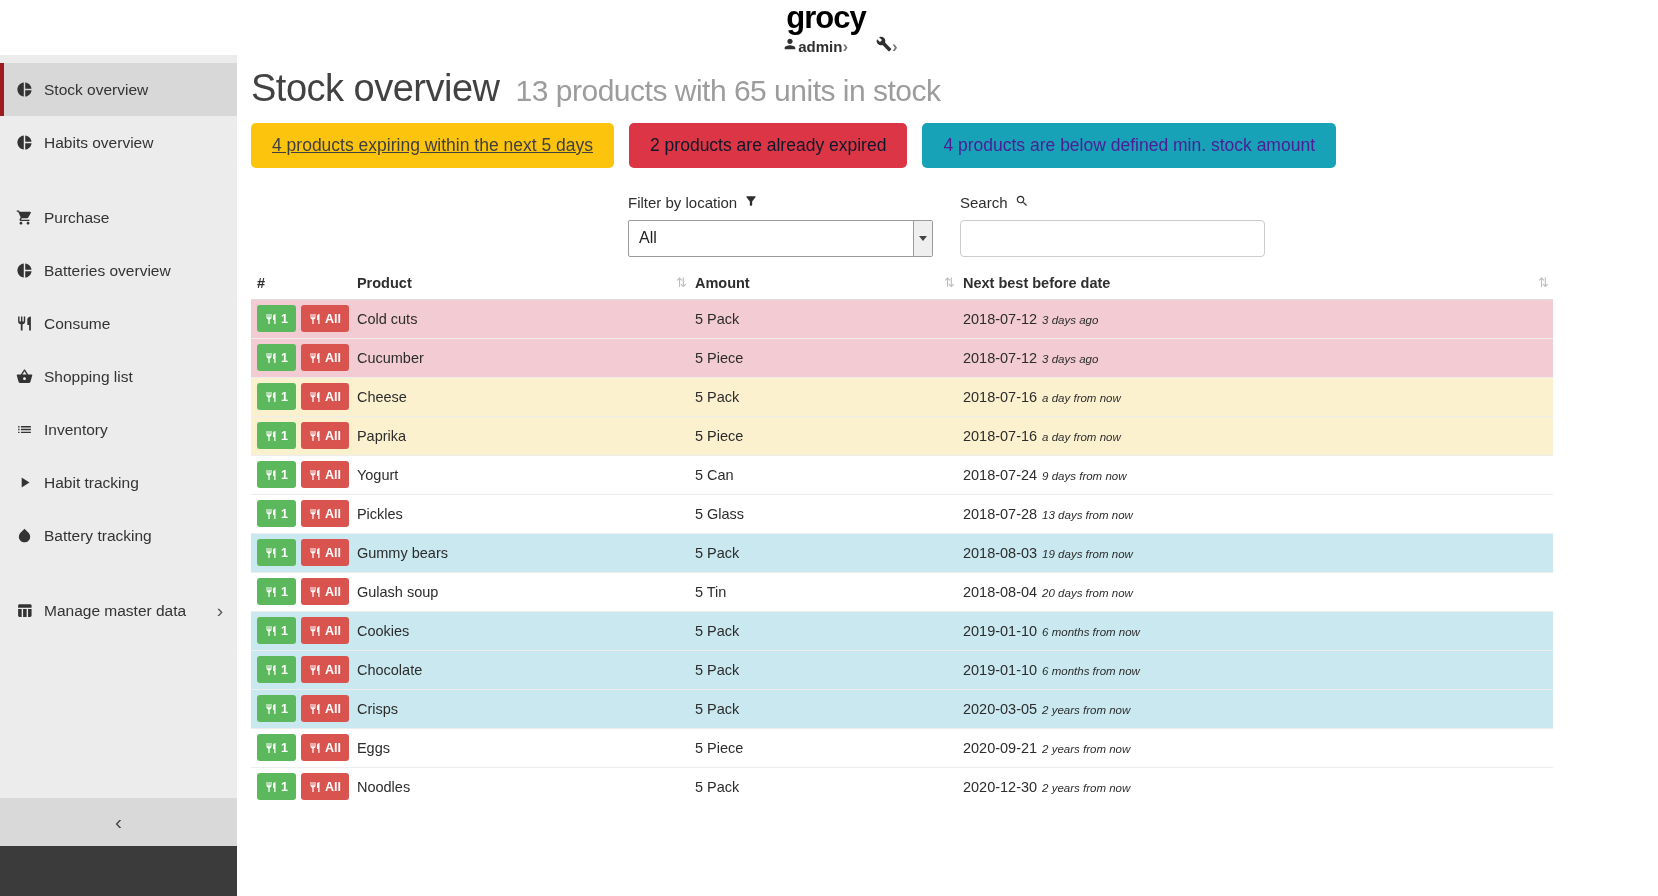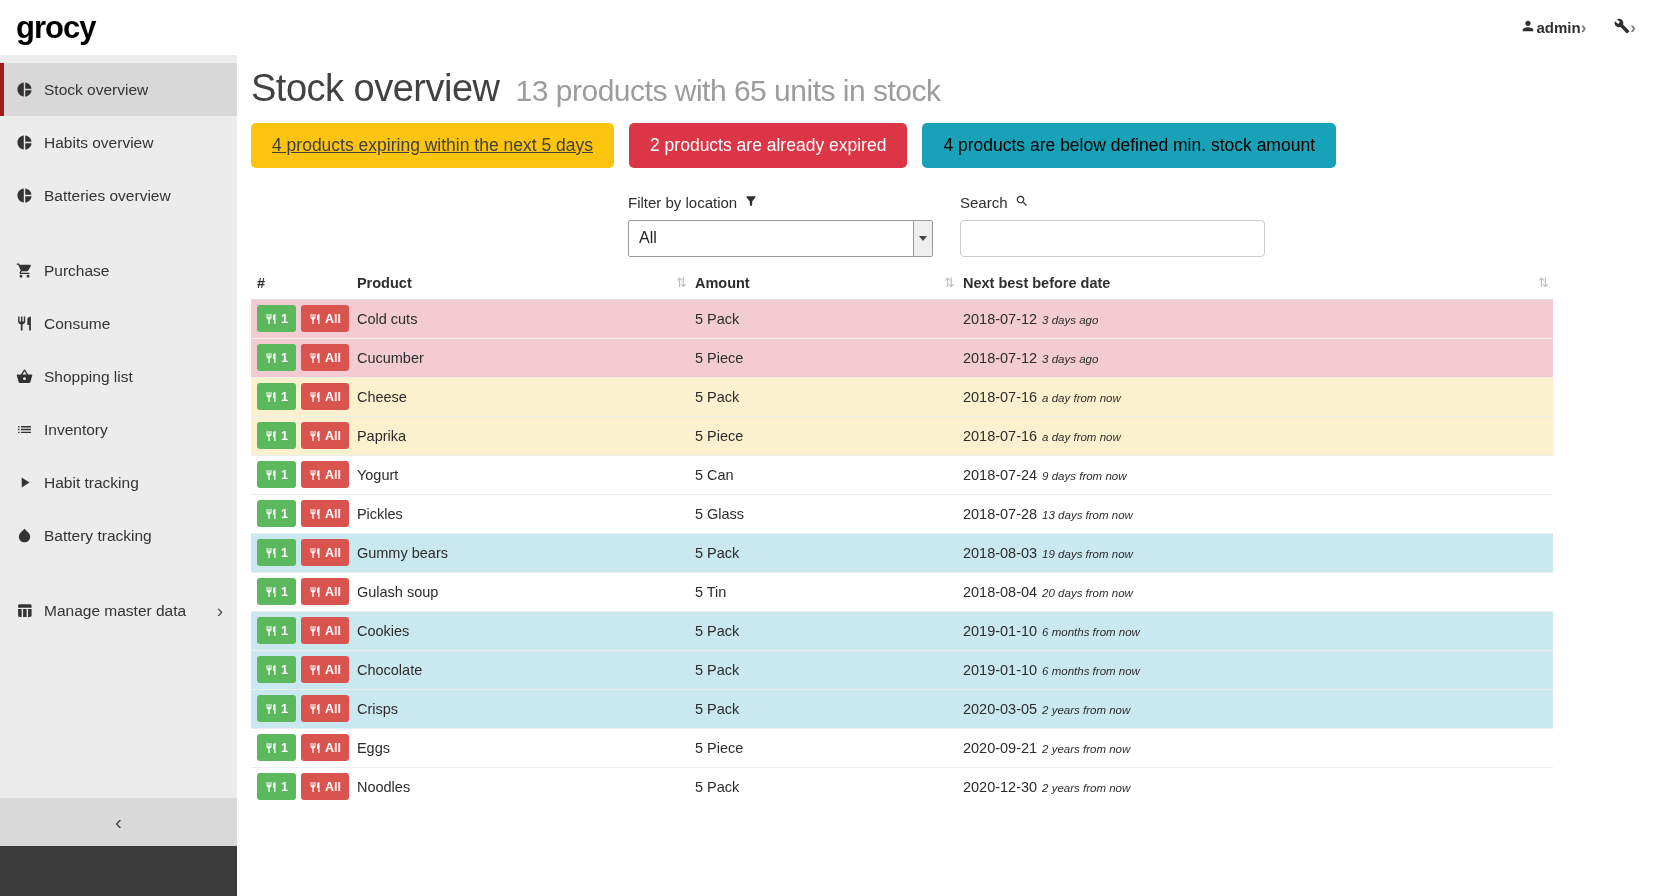--- a/index.html
+++ b/index.html
@@ -3,21 +3,21 @@
 <meta charset="utf-8">
 <style>
   * { box-sizing: border-box; }
   html, body { width: 1658px; height: 896px; margin: 0; overflow: hidden; }
   body {
     font-family: "Liberation Sans", sans-serif;
     background: #fff; color: #333;
   }
 
   
-  .topbar { height: 55px; display: flex; justify-content: space-between; align-items: center; padding: 0 22px 0 16px; background: #fff; }
+  .topbar { height: 55px; display: flex; justify-content: space-between; align-items: center; padding: 0 22px 0 16px; background: #fff; flex-direction: column; }
   .logo { font-size: 31px; font-weight: 800; letter-spacing: -1px; color: #000; cursor: pointer; }
   .topbar-right { display: flex; align-items: center; }
   .menu-group { display: flex; align-items: center; cursor: pointer; margin-left: 28px; color: #2f2f2f; }
   .menu-group .label { font-weight: 700; font-size: 15px; }
   .menu-group svg { width: 16px; height: 16px; }
   .chev { color: #7a7a7a; font-size: 17px; font-weight: 700; line-height: 1; }
 
   
   .layout { display: flex; height: 841px; }
 
@@ -33,22 +33,22 @@
   .sidebar-footer { height: 50px; background: #3b3b3b; }
 
   
   .main { flex: 1; padding: 6px 16px 0 14px; }
   h1.page-title { margin: 6px 0 12px; font-weight: 500; font-size: 38px; line-height: 1.15; color: #424242; letter-spacing: -0.5px; }
   .page-subtitle { font-weight: 400; font-size: 30px; color: #9c9c9c; margin-left: 6px; }
 
   .alerts { display: flex; gap: 15px; margin-bottom: 26px; }
   .alert-btn { height: 45px; border: none; border-radius: 5px; padding: 0 21px; font-size: 17.5px; font-weight: 500; cursor: pointer; font-family: inherit; }
   .alert-warning { background: var(--c-alert-warning, #fdc40d); color: #3f3f3f; text-decoration: underline; }
-  .alert-danger  { background: var(--c-alert-danger, #dc3545); color: #ffffff; }
-  .alert-info    { background: var(--c-alert-info, #17a2b8); color: #000000; }
+  .alert-danger  { background: var(--c-alert-danger, #dc3545); color: #0f172a; }
+  .alert-info    { background: var(--c-alert-info, #17a2b8); color: #4c1d95; }
 
   .filters { display: flex; gap: 27px; margin-bottom: 10px; justify-content: center; }
   .filter-block { width: 305px; }
   .control-label { display: flex; align-items: center; gap: 7px; font-size: 15px; color: #2e2e2e; margin-bottom: 9px; }
   .control-label svg { width: 14px; height: 14px; }
   .select-box { height: 37px; border: 1px solid #9b9b9b; border-radius: 2px; background: #fff; display: flex; align-items: stretch; cursor: pointer; }
   .select-value { flex: 1; display: flex; align-items: center; padding-left: 10px; font-size: 16px; color: #222; }
   .select-caret { width: 19px; border-left: 1px solid #9b9b9b; background: #efefef; display: flex; align-items: center; justify-content: center; }
   .select-caret::after { content: ""; border-left: 4px solid transparent; border-right: 4px solid transparent; border-top: 5px solid #444; }
   .search-box input { width: 100%; height: 37px; border: 1px solid #ccc; border-radius: 4px; padding: 0 10px; font-size: 16px; font-family: inherit; color: #222; }
@@ -104,31 +104,31 @@
             <path d="M11 2v20c-5.07-.5-9-4.79-9-10s3.93-9.5 9-10zm2.03 0v8.99H22c-.47-4.74-4.24-8.52-8.97-8.99zm0 11.01V22c4.74-.47 8.5-4.25 8.97-8.99h-8.97z" fill="currentColor"></path>
           </svg>
           <span>Stock overview</span>
         </div>
         <div class="nav-item">
           <svg viewBox="0 0 24 24">
             <path d="M11 2v20c-5.07-.5-9-4.79-9-10s3.93-9.5 9-10zm2.03 0v8.99H22c-.47-4.74-4.24-8.52-8.97-8.99zm0 11.01V22c4.74-.47 8.5-4.25 8.97-8.99h-8.97z" fill="currentColor"></path>
           </svg>
           <span>Habits overview</span>
         </div>
+        <div class="nav-item gap-before">
+          <svg viewBox="0 0 24 24">
+            <path d="M7 18c-1.1 0-1.99.9-1.99 2S5.9 22 7 22s2-.9 2-2-.9-2-2-2zM1 2v2h2l3.6 7.59-1.35 2.45c-.16.28-.25.61-.25.96 0 1.1.9 2 2 2h12v-2H7.42c-.14 0-.25-.11-.25-.25l.03-.12.9-1.63h7.45c.75 0 1.41-.41 1.75-1.03l3.58-6.49c.08-.14.12-.31.12-.48 0-.55-.45-1-1-1H5.21l-.94-2H1zm16 16c-1.1 0-1.99.9-1.99 2s.89 2 1.99 2 2-.9 2-2-.9-2-2-2z" fill="currentColor"></path>
+          </svg>
+          <span>Purchase</span>
+        </div>
         <div class="nav-item">
           <svg viewBox="0 0 24 24">
             <path d="M11 2v20c-5.07-.5-9-4.79-9-10s3.93-9.5 9-10zm2.03 0v8.99H22c-.47-4.74-4.24-8.52-8.97-8.99zm0 11.01V22c4.74-.47 8.5-4.25 8.97-8.99h-8.97z" fill="currentColor"></path>
           </svg>
           <span>Batteries overview</span>
-        </div>
-        <div class="nav-item gap-before">
-          <svg viewBox="0 0 24 24">
-            <path d="M7 18c-1.1 0-1.99.9-1.99 2S5.9 22 7 22s2-.9 2-2-.9-2-2-2zM1 2v2h2l3.6 7.59-1.35 2.45c-.16.28-.25.61-.25.96 0 1.1.9 2 2 2h12v-2H7.42c-.14 0-.25-.11-.25-.25l.03-.12.9-1.63h7.45c.75 0 1.41-.41 1.75-1.03l3.58-6.49c.08-.14.12-.31.12-.48 0-.55-.45-1-1-1H5.21l-.94-2H1zm16 16c-1.1 0-1.99.9-1.99 2s.89 2 1.99 2 2-.9 2-2-.9-2-2-2z" fill="currentColor"></path>
-          </svg>
-          <span>Purchase</span>
         </div>
         <div class="nav-item">
           <svg viewBox="0 0 24 24">
             <path d="M11 9H9V2H7v7H5V2H3v7c0 2.12 1.66 3.84 3.75 3.97V22h2.5v-9.03C11.34 12.84 13 11.12 13 9V2h-2v7zm5-3v8h2.5v8H21V2c-2.76 0-5 2.24-5 4z" fill="currentColor"></path>
           </svg>
           <span>Consume</span>
         </div>
         <div class="nav-item">
           <svg viewBox="0 0 24 24">
             <path d="M17.21 9l-4.38-6.56c-.19-.28-.51-.42-.83-.42-.32 0-.64.14-.83.43L6.79 9H2c-.55 0-1 .45-1 1 0 .09.01.18.04.27l2.54 9.27c.23.84 1 1.46 1.92 1.46h13c.92 0 1.69-.62 1.93-1.46l2.54-9.27L23 10c0-.55-.45-1-1-1h-4.79zM9 9l3-4.4L15 9H9zm3 8c-1.1 0-2-.9-2-2s.9-2 2-2 2 .9 2 2-.9 2-2 2z" fill="currentColor"></path>

